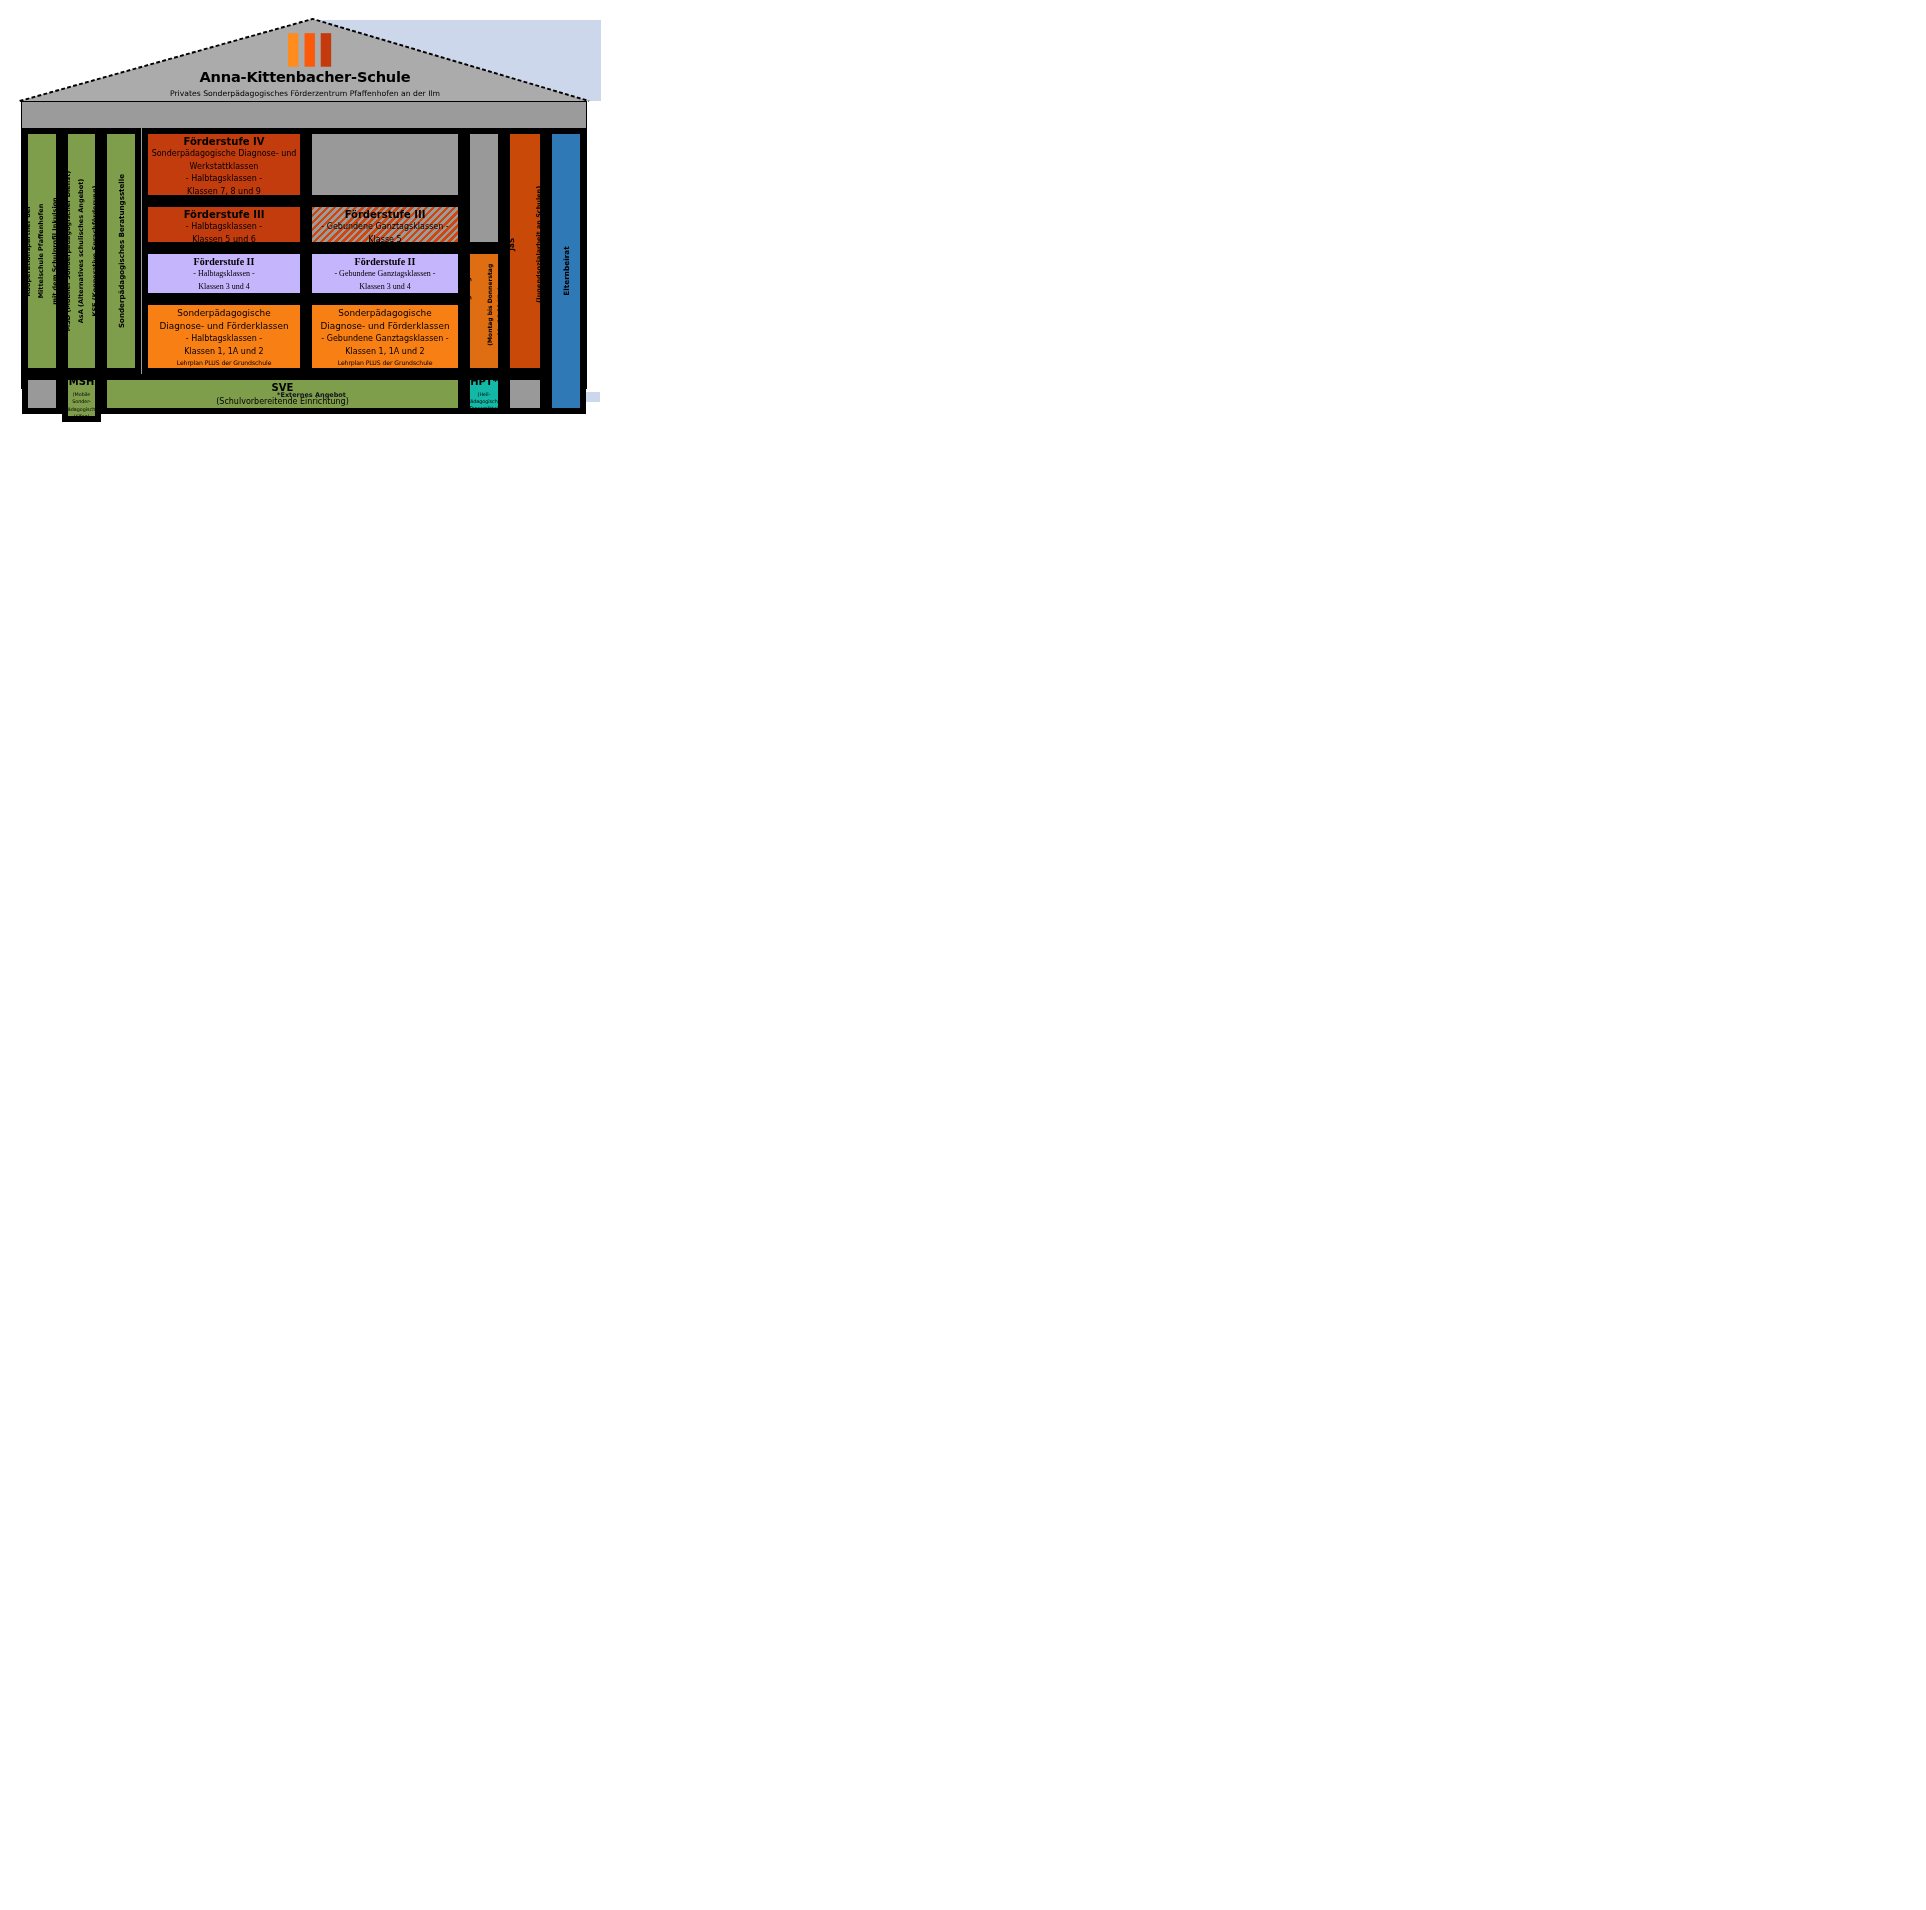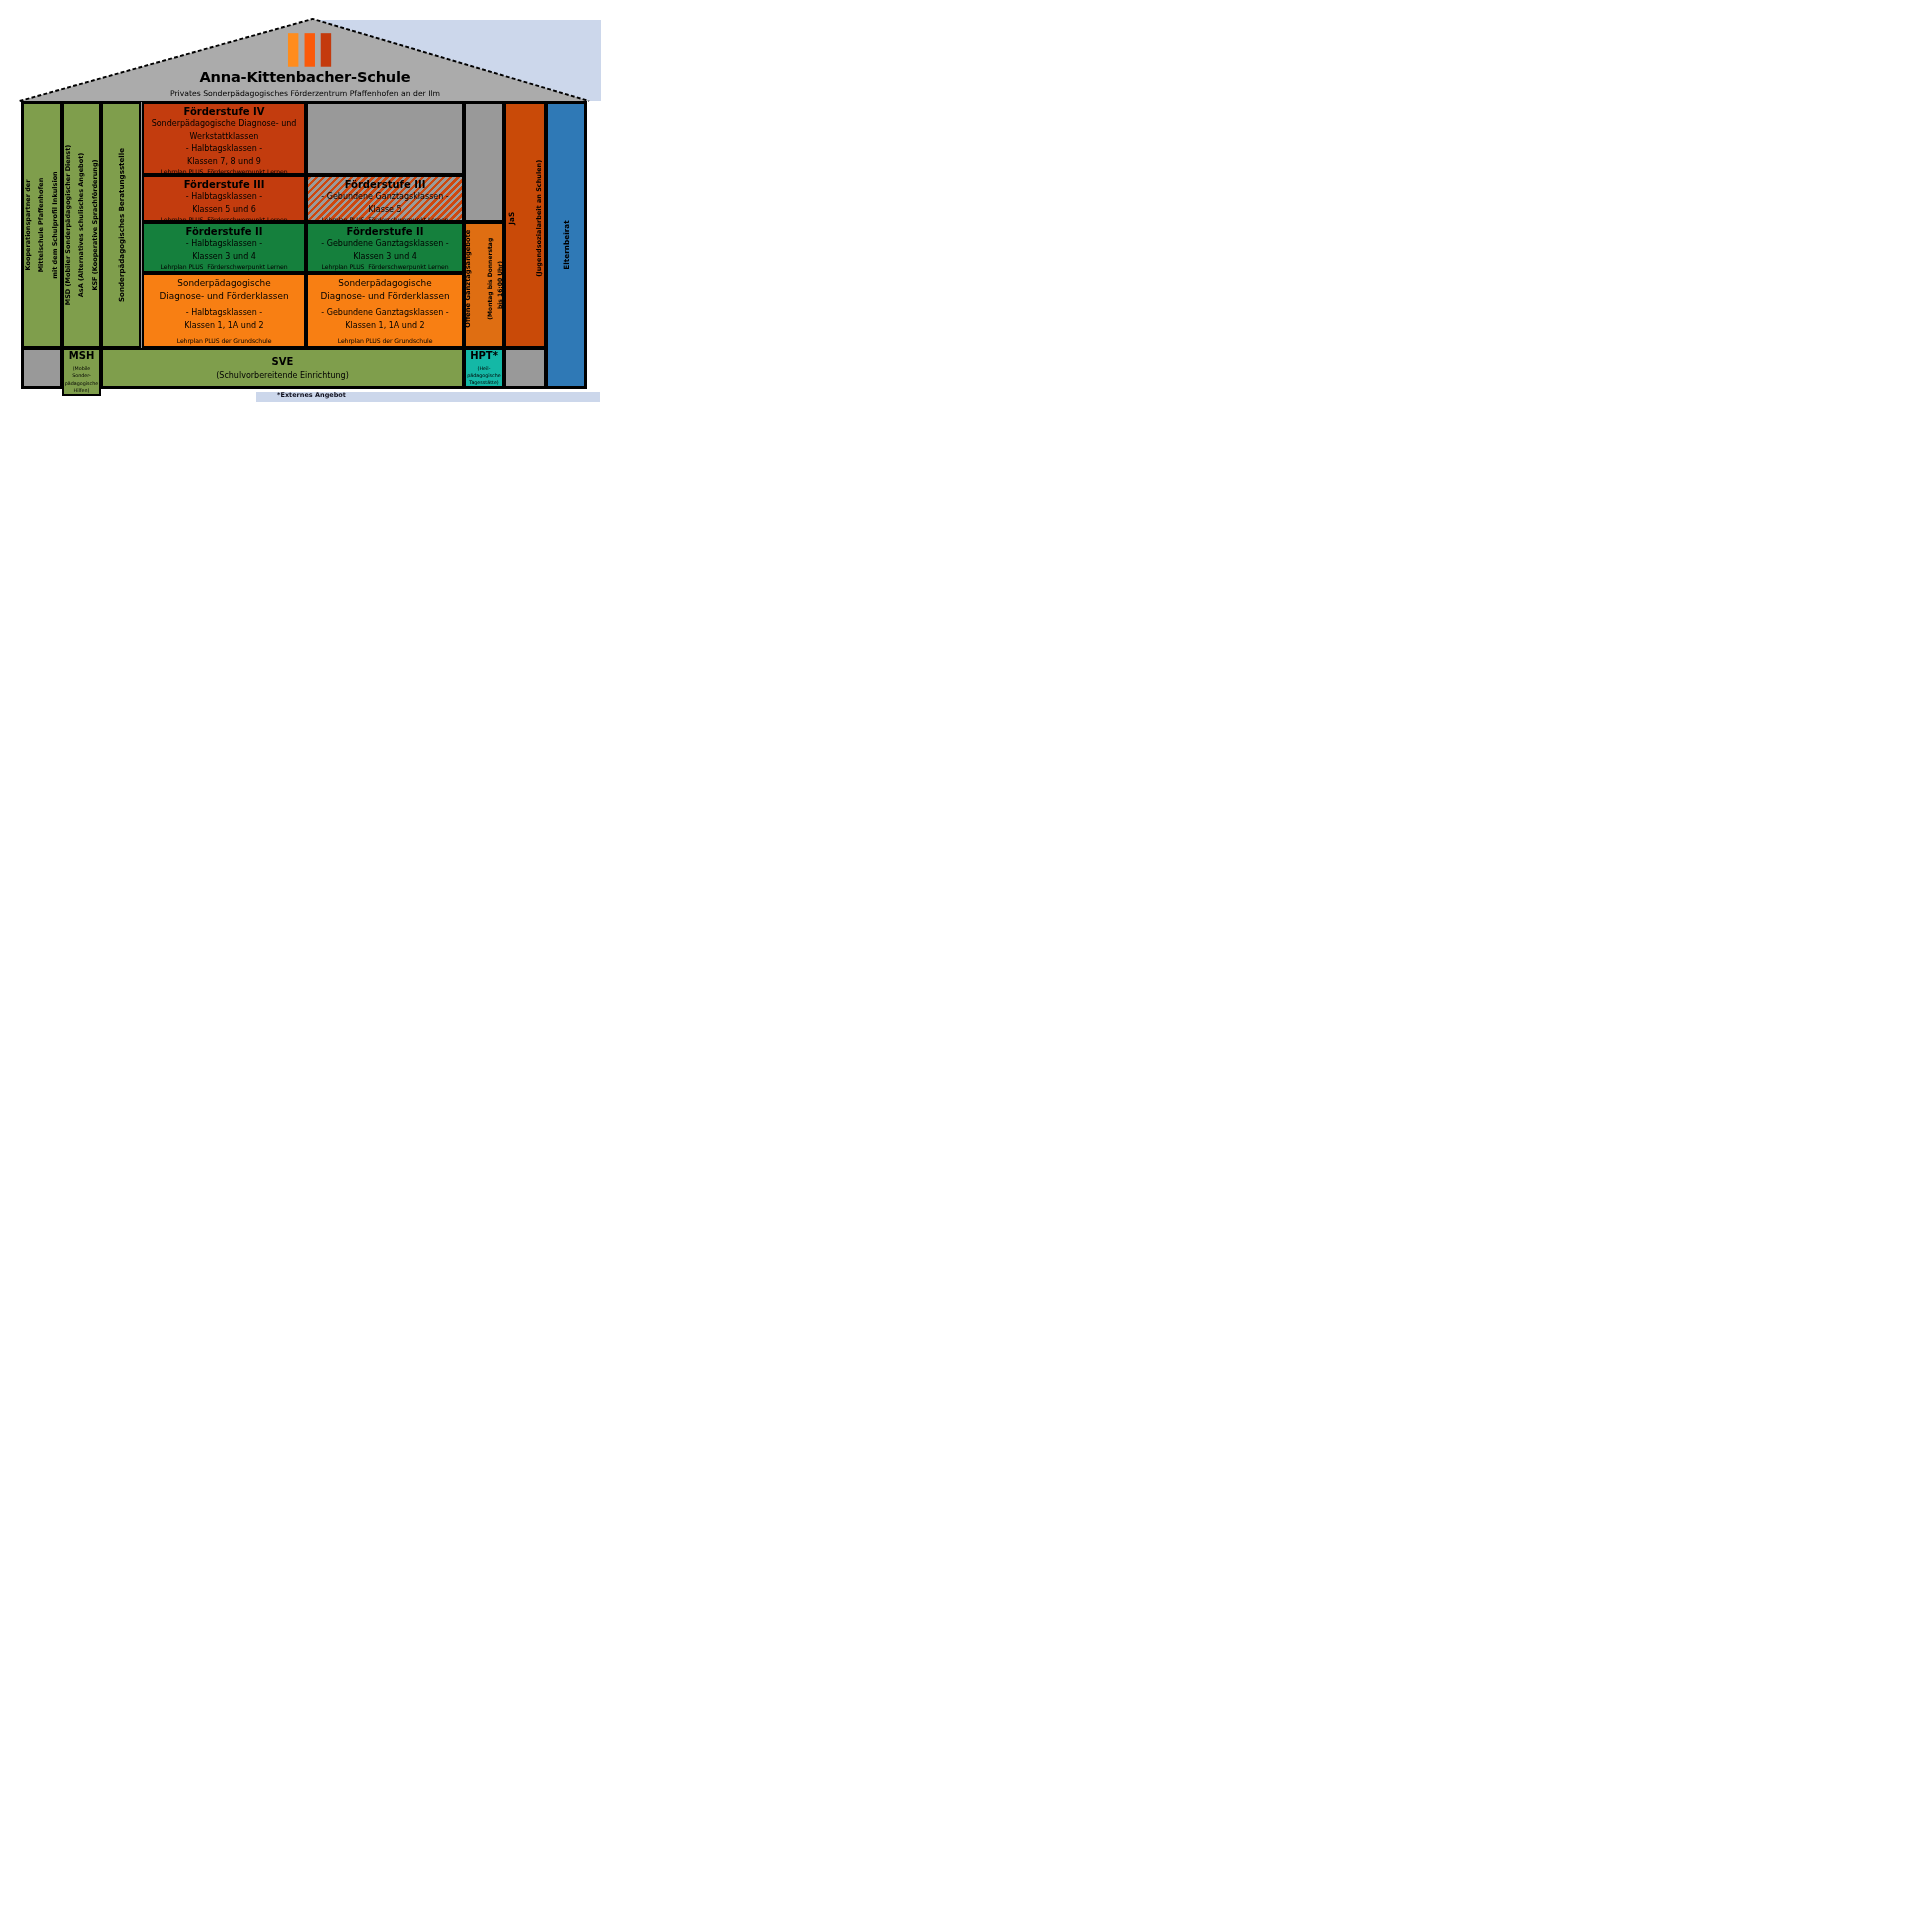--- a/index.html
+++ b/index.html
@@ -12,25 +12,25 @@
   .band-top{left:316px;top:19.6px;width:285px;height:81px;background:#ccd7eb;}
   .band-bottom{left:256px;top:392px;width:344px;height:10.4px;background:#ccd7eb;}
   
   #roof-svg{left:0;top:0;width:601px;height:108px;}
   
   .title-wrap{left:143px;top:68px;width:324px;text-align:center;}
   .main-title{font-size:14.6px;font-weight:600;letter-spacing:-0.2px;}
   .sub-title{font-size:7.7px;margin-top:3.5px;}
   
   .house{left:21px;top:101px;width:564px;height:286px;border:1.9px solid #000;background:#9b9b9b;}
-  .cell{position:absolute;border:2px solid #000000;box-sizing:border-box;overflow:hidden;}
+  .cell{position:absolute;border:6px solid #000000;box-sizing:border-box;overflow:hidden;margin-top:26px;}
   .green{background:#7f9e4c;}
   .gray{background:#999999;}
   .darkred{background:#c33c0e;}
-  .orange{background:#15803d;}
+  .orange{background:#c4b5fd;font-family:Liberation Serif, serif;}
   .lorange{background:#f87f13;}
   .dorange{background:#df6e12;}
   .jasbg{background:#c94a08;}
   .bluebg{background:#2f79b6;}
   .whitebg{background:#14b8a6;}
   .hatch{background:repeating-linear-gradient(135deg,#cf470e 0 2.5px,#9b9b9b 2.5px 5px);}
   
   .vwrap{position:absolute;left:50%;top:50%;transform:translate(-50%,-50%) rotate(-90deg);
          text-align:center;white-space:pre-wrap;}
   .vcol{width:231px;font-size:6.5px;font-weight:600;line-height:2.05;}

